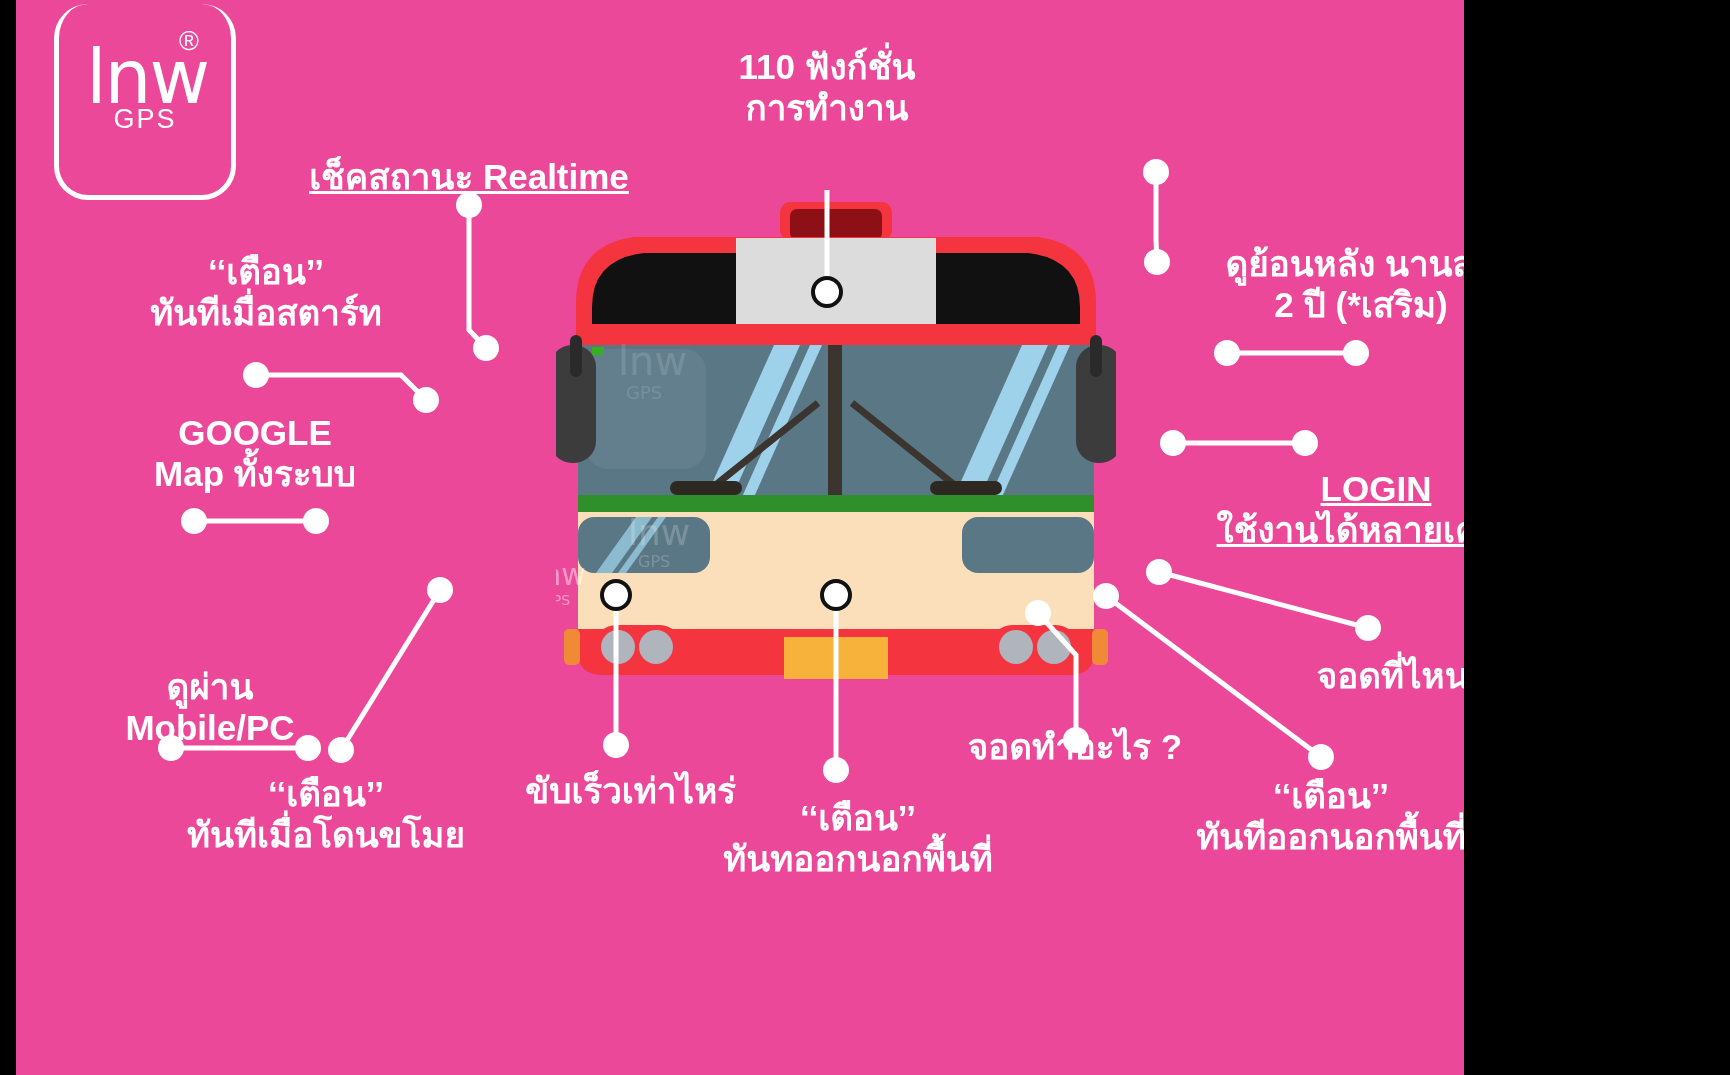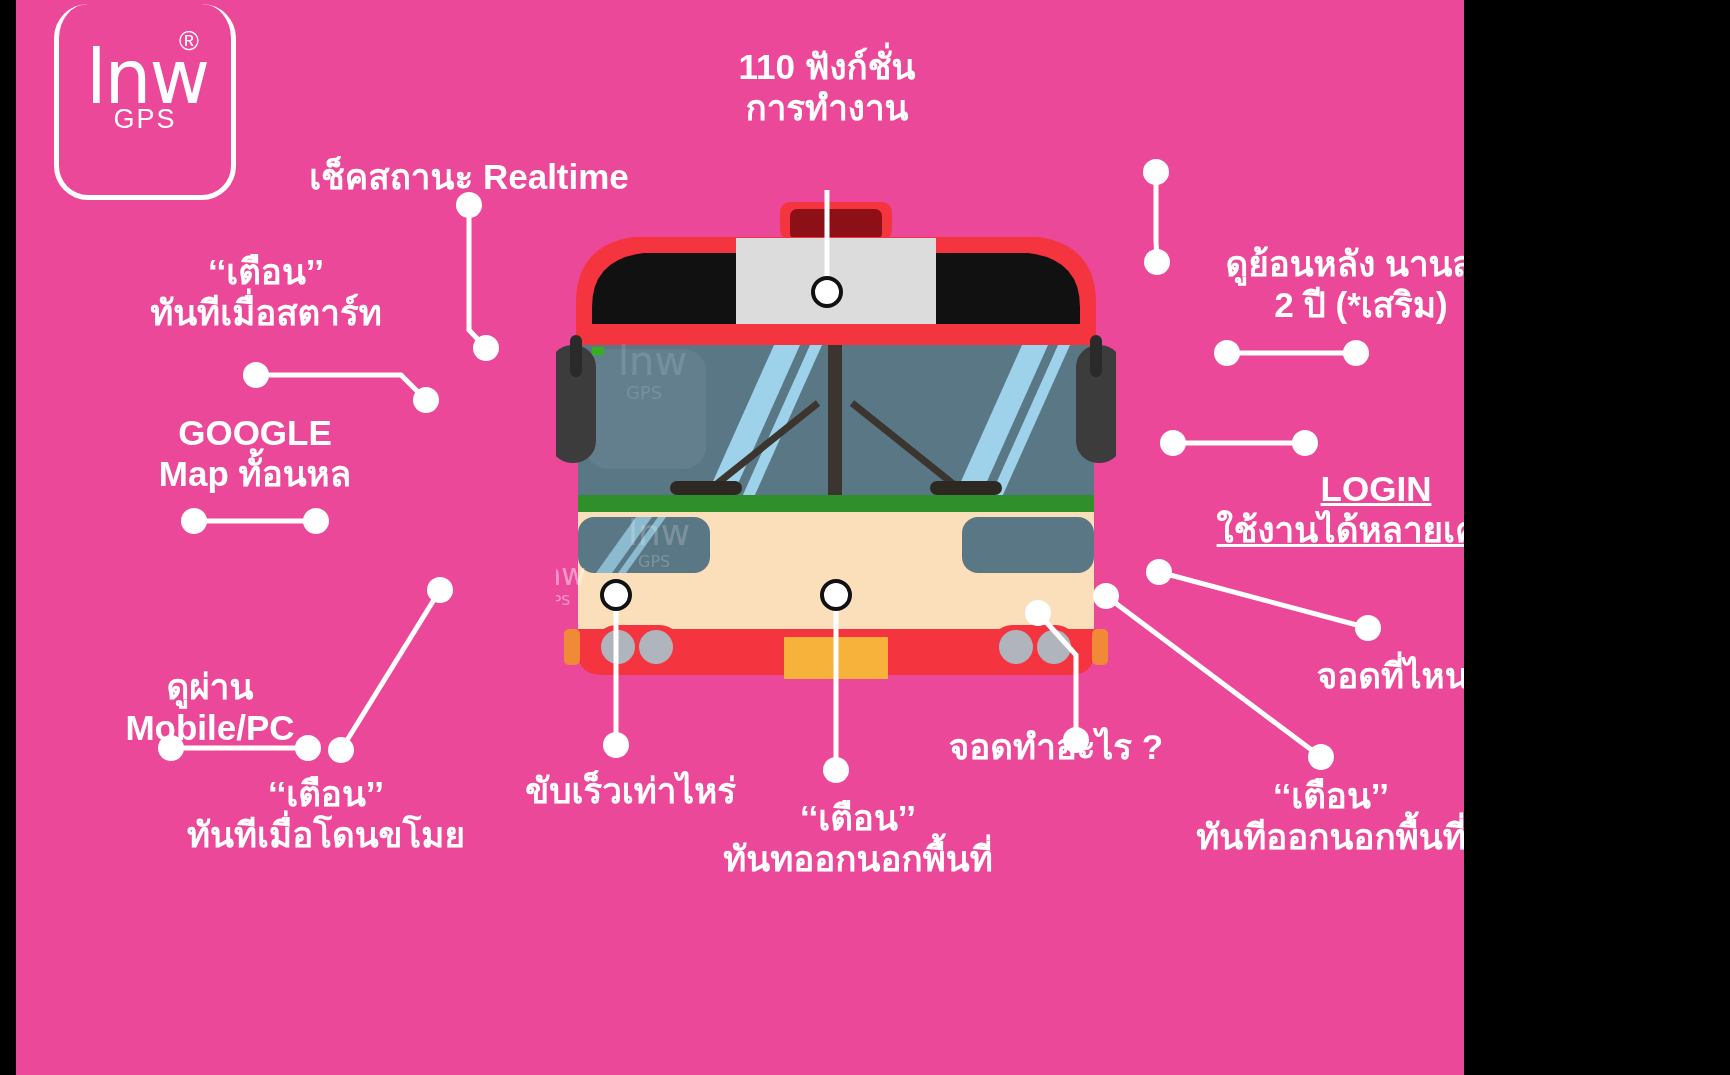--- a/index.html
+++ b/index.html
@@ -200,46 +200,46 @@
     <circle cx="1352" cy="628" r="13"></circle>
 
     <line x1="1090" y1="596" x2="1305" y2="757"></line>
     <circle cx="1090" cy="596" r="13"></circle>
     <circle cx="1305" cy="757" r="13"></circle>
   </svg>
 
   <div class="label c" style="left:641px;top:46px;width:340px;">110 ฟังก์ชั่น
 การทำงาน</div>
 
-  <div class="label c" style="left:283px;top:156px;width:340px;">เช็คสถานะ Realtime</div>
+  <div class="label c" style="left:283px;top:156px;width:340px;text-decoration:underline;">เช็คสถานะ Realtime</div>
 
 
   <div class="label c" style="left:1175px;top:243px;width:340px;">ดูย้อนหลัง นานสุด
 2 ปี (*เสริม)</div>
 
   <div class="label c" style="left:100px;top:251px;width:300px;">‘‘เตือน’’
 ทันทีเมื่อสตาร์ท</div>
 
   <div class="label c" style="left:89px;top:412px;width:300px;">GOOGLE
-Map ทั้อนหล</div>
+Map ทั้งระบบ</div>
 
   <div class="label c" style="left:1185px;top:468px;width:350px;text-decoration:underline;">LOGIN
 ใช้งานได้หลายเครื่อง</div>
 
   <div class="label c" style="left:64px;top:666px;width:260px;">ดูผ่าน
 Mobile/PC</div>
 
   <div class="label c" style="left:160px;top:773px;width:300px;">‘‘เตือน’’
 ทันทีเมื่อโดนขโมย</div>
 
   <div class="label c" style="left:490px;top:770px;width:230px;text-align:right;">ขับเร็วเท่าไหร่</div>
 
   <div class="label c" style="left:682px;top:797px;width:320px;">‘‘เตือน’’
 ทันทออกนอกพื้นที่</div>
 
-  <div class="label c" style="left:925px;top:726px;width:230px;">จอดทำอะไร ?</div>
+  <div class="label c" style="left:944px;top:726px;width:230px;">จอดทำอะไร ?</div>
 
   <div class="label c" style="left:1293px;top:655px;width:210px;">จอดที่ไหนมา</div>
 
   <div class="label c" style="left:1155px;top:775px;width:320px;">‘‘เตือน’’
 ทันทีออกนอกพื้นที่</div>
 
 </div>
 
 </body></html>

